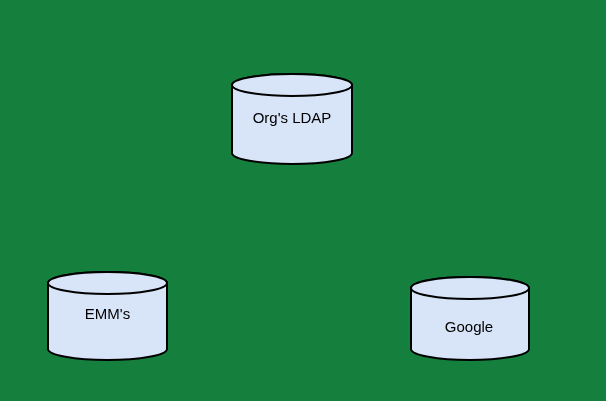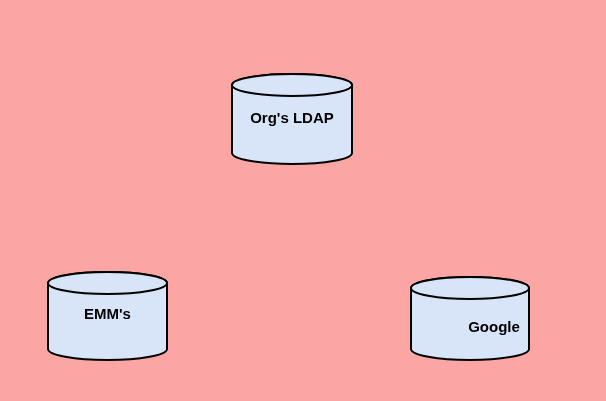--- a/index.html
+++ b/index.html
@@ -33,26 +33,26 @@
   
   .shape-ldap   { left: 230px; top: 72px;  width: 124px; height: 94px; }
   .label-ldap   { left: 230px; top: 105px; width: 124px; }
 
   
   .shape-emm    { left: 46px;  top: 270px; width: 123px; height: 92px; }
   .label-emm    { left: 46px;  top: 300px; width: 123px; line-height: 27px; }
 
   
   .shape-google { left: 409px; top: 275px; width: 122px; height: 87px; }
-  .label-google { left: 433px; top: 314px; width: 122px; }
+  .label-google { left: 408px; top: 314px; width: 122px; }
 </style>
 </head>
 <body>
 
-<div class="stage" style="background: #fca5a5; color: rgb(0, 0, 0); font-weight: bold;">
+<div class="stage" style="background: #15803d; color: rgb(0, 0, 0);">
 
   <div class="node shape-ldap">
     <svg width="124" height="94" viewBox="0 0 124 94">
       <path d="M2,13 A60,11 0 0 1 122,13 L122,81 A60,11 0 0 1 2,81 Z" stroke-width="2" fill="#d8e4f8"></path>
       <path d="M2,13 A60,11 0 0 1 122,13 L122,81 A60,11 0 0 1 2,81 Z" fill="none" stroke-width="2" stroke="#000000"></path>
       <ellipse cx="62" cy="13" rx="60" ry="11" stroke-width="2" fill="#d8e4f8"></ellipse>
       <ellipse cx="62" cy="13" rx="60" ry="11" fill="none" stroke-width="2" stroke="#000000"></ellipse>
     </svg>
   </div>
   <div class="node-label label-ldap">

